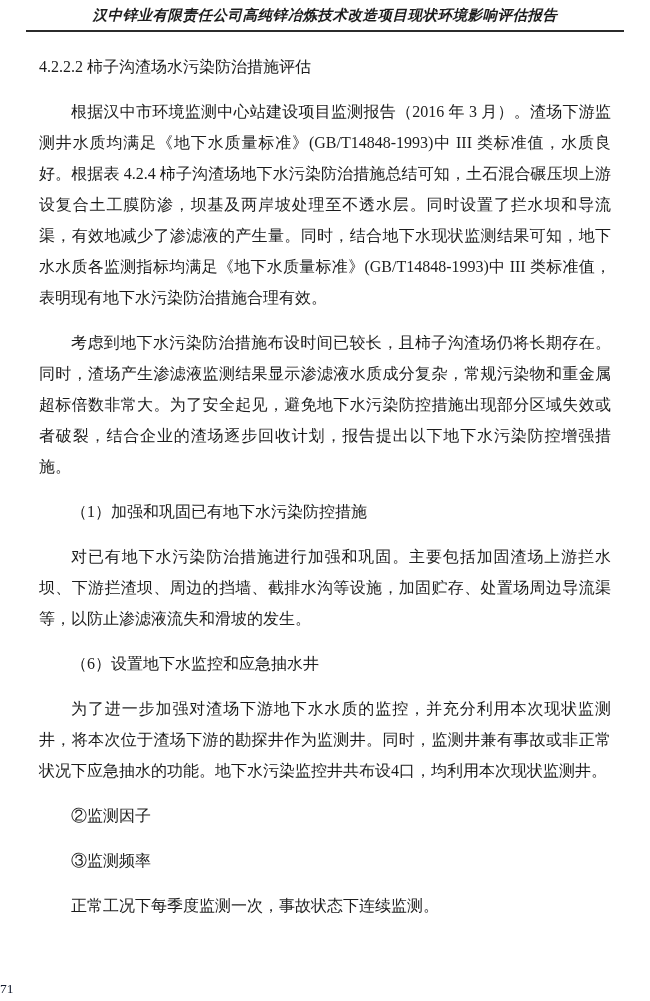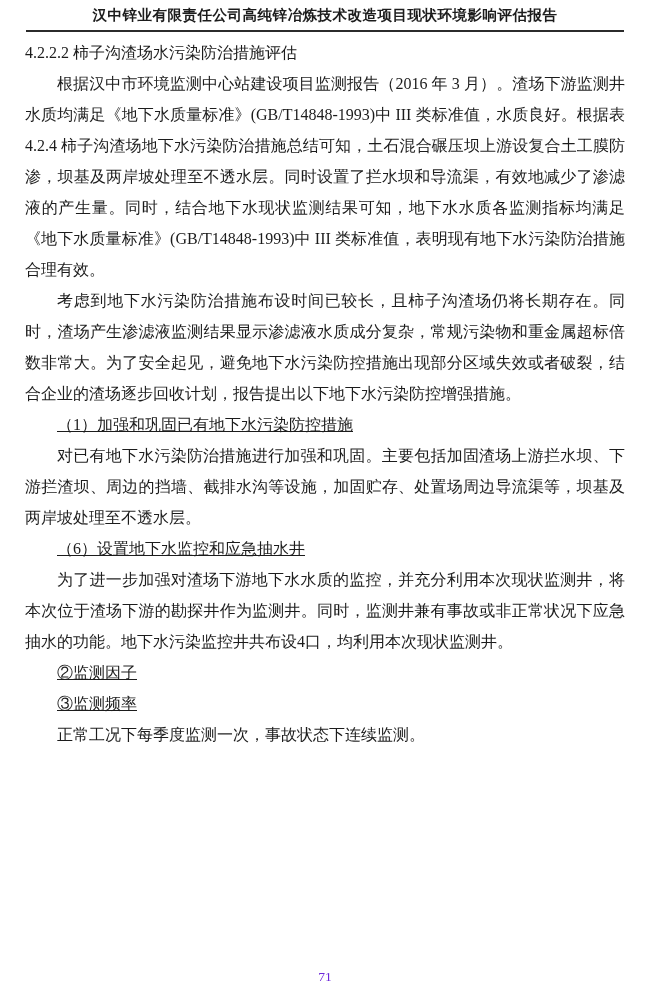--- a/index.html
+++ b/index.html
@@ -22,67 +22,67 @@
     top: 6px;
     left: 26px;
     right: 26px;
     text-align: center;
     font-size: 14.5px;
     font-weight: 700;
     letter-spacing: 0.5px;
     padding-bottom: 5px;
     border-bottom: 2px solid #2b2b2b;
     white-space: nowrap;
+    font-style: italic;
   }
   .doc-body {
     position: absolute;
     top: 37px;
     left: 25px;
     right: 25px;
     font-size: 16px;
     line-height: 31px;
     text-align: justify;
     text-justify: inter-ideograph;
   }
-  .blk { margin: 0; }
+  .blk { margin: 14px; }
   .blk-heading {
     text-align: left;
     text-indent: 0;
   }
   .blk-paragraph {
     text-indent: 2em;
   }
   .blk-item {
     text-align: left;
     text-indent: 2em;
-    text-decoration: underline;
   }
   .page-footer {
     position: absolute;
-    bottom: 16px;
+    bottom: 4px;
     left: 0;
     right: 0;
-    text-align: center;
+    text-align: left;
     font-size: 13.5px;
-    color: #6d28d9;
+    color: #0f172a;
   }
 </style>
 </head>
 <body>
 
 <div class="page">
 
   <div class="page-header">汉中锌业有限责任公司高纯锌冶炼技术改造项目现状环境影响评估报告</div>
 
   <div class="doc-body">
     <div class="blk blk-heading">4.2.2.2 柿子沟渣场水污染防治措施评估</div>
     <div class="blk blk-paragraph">根据汉中市环境监测中心站建设项目监测报告（2016 年 3 月）。渣场下游监测井水质均满足《地下水质量标准》(GB/T14848-1993)中 III 类标准值，水质良好。根据表 4.2.4 柿子沟渣场地下水污染防治措施总结可知，土石混合碾压坝上游设复合土工膜防渗，坝基及两岸坡处理至不透水层。同时设置了拦水坝和导流渠，有效地减少了渗滤液的产生量。同时，结合地下水现状监测结果可知，地下水水质各监测指标均满足《地下水质量标准》(GB/T14848-1993)中 III 类标准值，表明现有地下水污染防治措施合理有效。</div>
     <div class="blk blk-paragraph">考虑到地下水污染防治措施布设时间已较长，且柿子沟渣场仍将长期存在。同时，渣场产生渗滤液监测结果显示渗滤液水质成分复杂，常规污染物和重金属超标倍数非常大。为了安全起见，避免地下水污染防控措施出现部分区域失效或者破裂，结合企业的渣场逐步回收计划，报告提出以下地下水污染防控增强措施。</div>
     <div class="blk blk-item">（1）加强和巩固已有地下水污染防控措施</div>
-    <div class="blk blk-paragraph">对已有地下水污染防治措施进行加强和巩固。主要包括加固渣场上游拦水坝、下游拦渣坝、周边的挡墙、截排水沟等设施，加固贮存、处置场周边导流渠等，坝基及两岸坡处理至不透水层。</div>
+    <div class="blk blk-paragraph">对已有地下水污染防治措施进行加强和巩固。主要包括加固渣场上游拦水坝、下游拦渣坝、周边的挡墙、截排水沟等设施，加固贮存、处置场周边导流渠等，以防止渗滤液流失和滑坡的发生。</div>
     <div class="blk blk-item">（6）设置地下水监控和应急抽水井</div>
     <div class="blk blk-paragraph">为了进一步加强对渣场下游地下水水质的监控，并充分利用本次现状监测井，将本次位于渣场下游的勘探井作为监测井。同时，监测井兼有事故或非正常状况下应急抽水的功能。地下水污染监控井共布设4口，均利用本次现状监测井。</div>
     <div class="blk blk-item">②监测因子</div>
     <div class="blk blk-item">③监测频率</div>
     <div class="blk blk-paragraph">正常工况下每季度监测一次，事故状态下连续监测。</div>
   </div>
 
   <div class="page-footer">71</div>
 
 </div>

